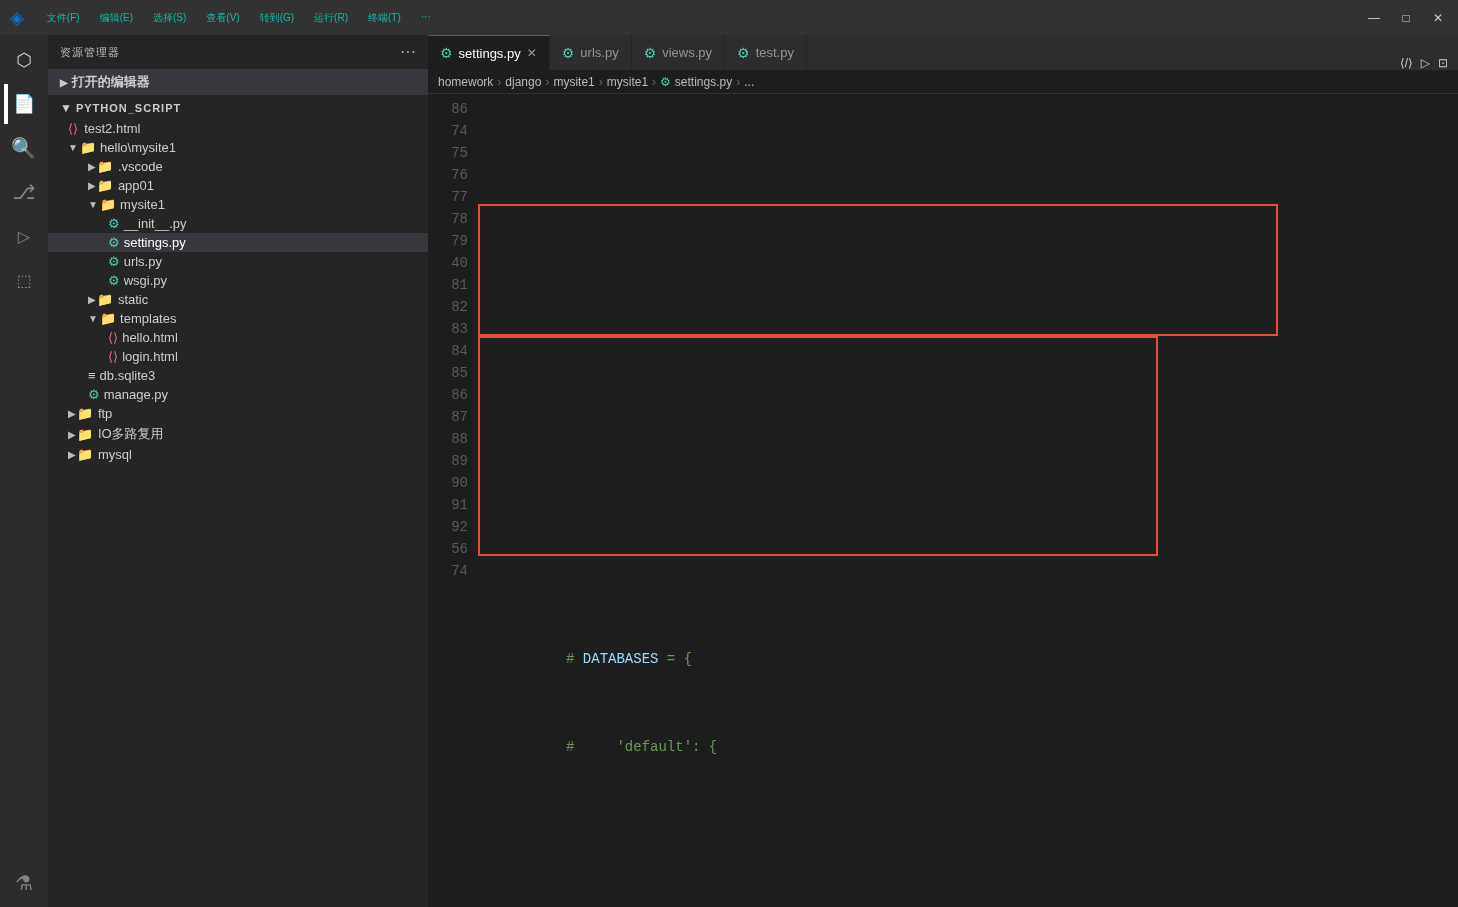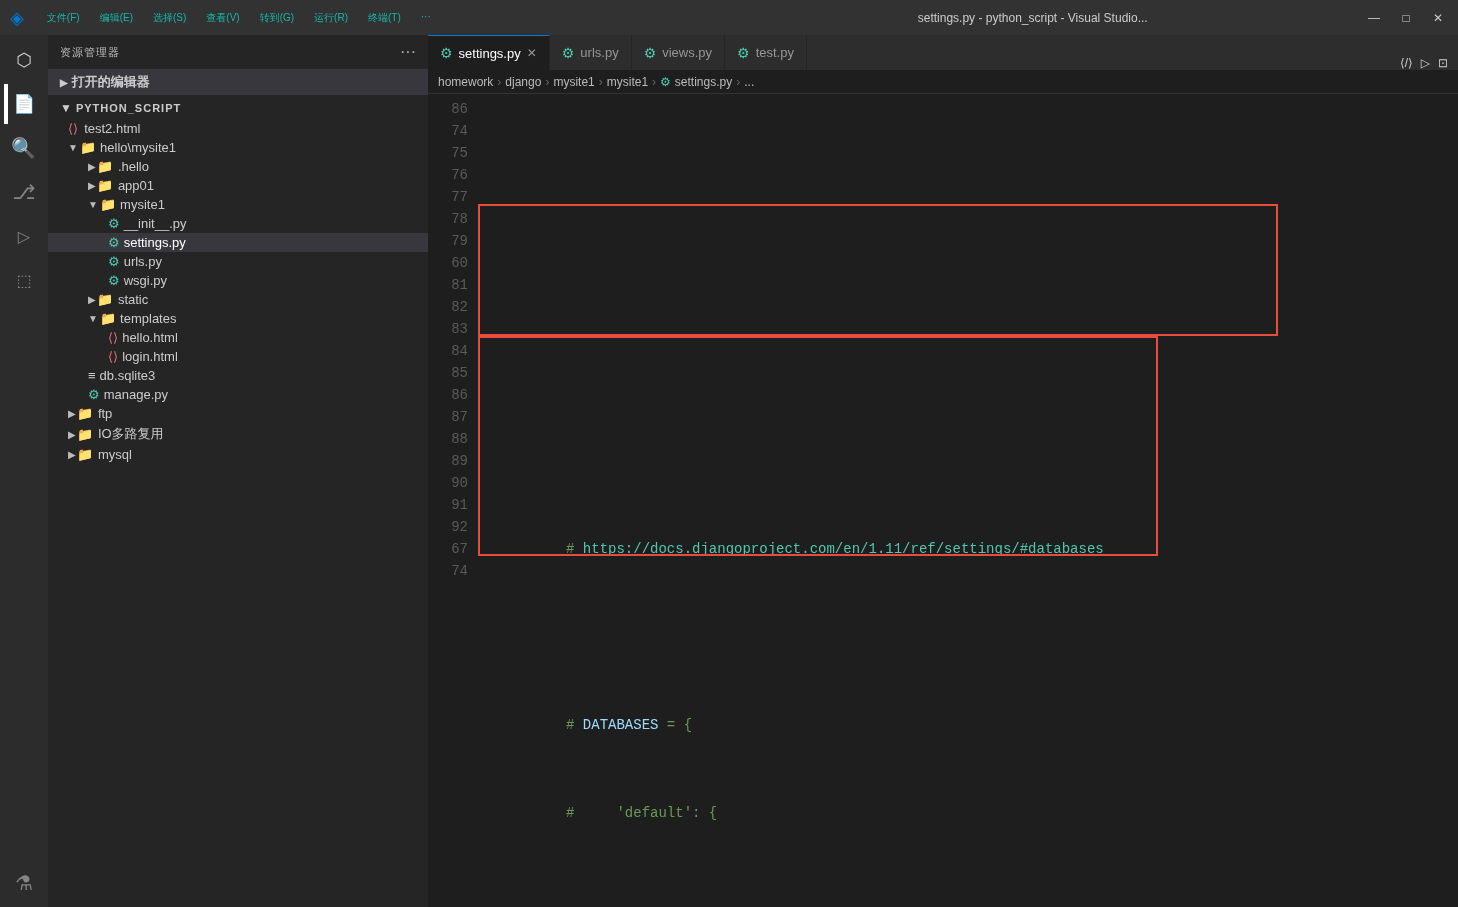--- a/index.html
+++ b/index.html
@@ -255,21 +255,20 @@
   <div class="title-bar-menu">
     <span class="title-bar-menu-item">文件(F)</span>
     <span class="title-bar-menu-item">编辑(E)</span>
     <span class="title-bar-menu-item">选择(S)</span>
     <span class="title-bar-menu-item">查看(V)</span>
     <span class="title-bar-menu-item">转到(G)</span>
     <span class="title-bar-menu-item">运行(R)</span>
     <span class="title-bar-menu-item">终端(T)</span>
     <span class="title-bar-menu-item">···</span>
   </div>
-  <div class="title-bar-title">settings.py - python_script - Visual Studio...</div>
   <div class="title-bar-controls">
     <span class="title-bar-control">—</span>
     <span class="title-bar-control">□</span>
     <span class="title-bar-control">✕</span>
   </div>
 </div>
 
 <div class="main-container">
 
   <div class="activity-bar">
@@ -310,21 +309,21 @@
 
       <div class="tree-item" style="padding-left:20px;">
         <span class="arrow">▼</span>
         <span style="margin-right:4px;">📁</span>
         <span>hello\mysite1</span>
       </div>
 
       <div class="tree-item" style="padding-left:40px;">
         <span class="arrow">▶</span>
         <span style="margin-right:4px;">📁</span>
-        <span>.hello</span>
+        <span>.vscode</span>
       </div>
 
       <div class="tree-item" style="padding-left:40px;">
         <span class="arrow">▶</span>
         <span style="margin-right:4px;">📁</span>
         <span>app01</span>
       </div>
 
       <div class="tree-item" style="padding-left:40px;">
         <span class="arrow">▼</span>
@@ -449,54 +448,51 @@
 
     <div class="code-editor">
       <div class="line-numbers">
         <div>86</div>
         <div>74</div>
         <div>75</div>
         <div>76</div>
         <div>77</div>
         <div>78</div>
         <div>79</div>
-        <div>60</div>
+        <div>40</div>
         <div>81</div>
         <div>82</div>
         <div>83</div>
         <div>84</div>
         <div>85</div>
         <div>86</div>
         <div>87</div>
         <div>88</div>
         <div>89</div>
         <div>90</div>
         <div>91</div>
         <div>92</div>
-        <div>67</div>
+        <div>56</div>
         <div>74</div>
       </div>
 
       <div class="code-content" style="position:relative;">
 
         
         <div style="position:absolute; top:110px; left:0; width:800px; height:132px; border:2px solid #e74c3c; pointer-events:none; z-index:10;"></div>
 
         
         <div style="position:absolute; top:242px; left:0; width:680px; height:220px; border:2px solid #e74c3c; pointer-events:none; z-index:10;"></div>
 
         
         <div class="code-line"></div>
         
         <div class="code-line"></div>
         
         
-        <div class="code-line">
-          <span class="c-comment"># </span><span class="c-url">https://docs.djangoproject.com/en/1.11/ref/settings/#databases</span>
-        </div>
         
         <div class="code-line"></div>
         
         <div class="code-line">
           <span class="c-comment"># </span><span class="c-varname" style="color:#9cdcfe;">DATABASES</span><span class="c-comment"> = {</span>
         </div>
         
         <div class="code-line">
           <span class="c-comment">#     'default': {</span>
         </div>

